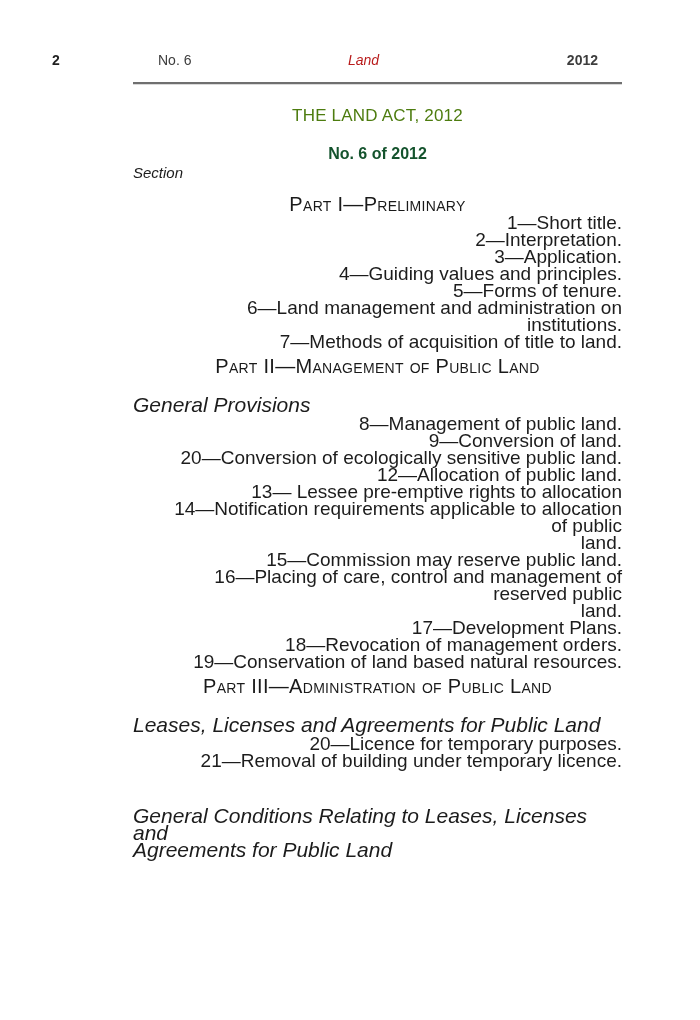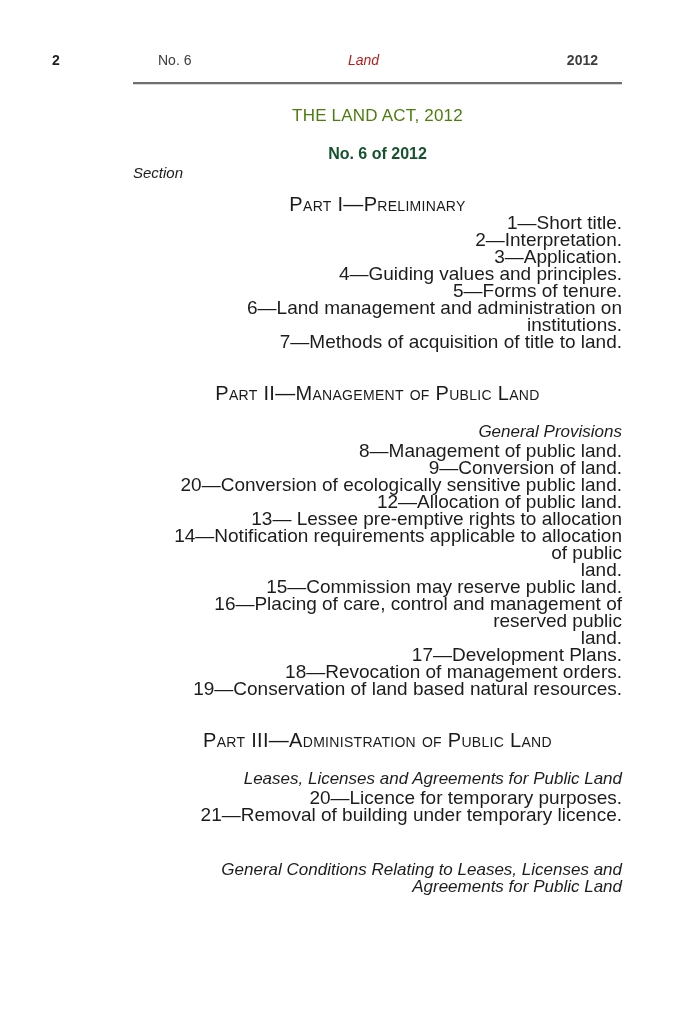--- a/index.html
+++ b/index.html
@@ -16,29 +16,29 @@
   .header-rule{
     position:absolute;left:133px;top:82px;width:489px;height:2px;
     background:#6f6f6f;border-bottom:1px solid #d9d9d9;
   }
   
   .content{position:absolute;left:133px;top:0;width:489px;}
   .doc-title{margin-top:107px;text-align:center;font-size:17px;line-height:18px;color:#4d7c0f;letter-spacing:.2px;}
   .doc-number{margin-top:21px;text-align:center;font-size:16px;font-weight:700;line-height:16px;color:#14532d;}
   .arrangement{margin-top:40px;text-align:center;font-size:15px;line-height:15px;letter-spacing:.2px;}
   .section-label{margin-top:3px;font-style:italic;font-size:15px;line-height:15px;}
-  .part{margin-top:35px;}
+  .part{margin-top:8px;}
   #parts .part:first-child{margin-top:16px;}
   .part-heading{
     font-variant:small-caps;font-size:20px;line-height:16px;text-align:center;
     letter-spacing:.3px;color:#1a1a1a;
   }
   .group-subheading{
-    margin-top:22px;font-style:italic;text-align:right;
-    font-size:17px;line-height:17px;white-space:pre-line;
+    margin-top:22px;font-style:italic;text-align:left;
+    font-size:21px;line-height:17px;white-space:pre-line;
   }
   .group-empty .group-subheading{margin-top:38px;}
   .items{margin-top:2px;}
   .item{
     font-size:19px;line-height:17px;
     padding-left:57px;text-indent:-27px;white-space:pre-line;text-align:right;
   }
 </style>
 </head>
 <body>

